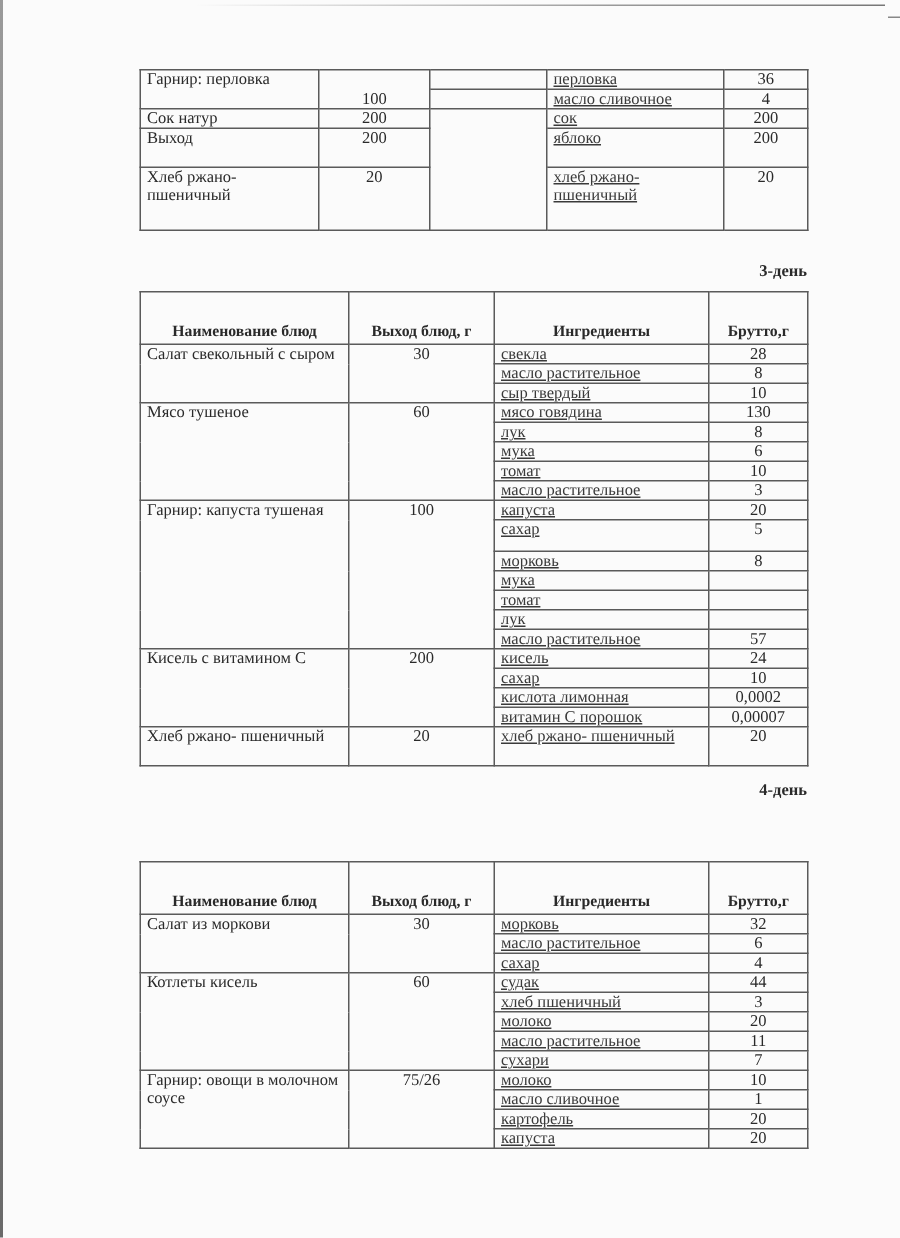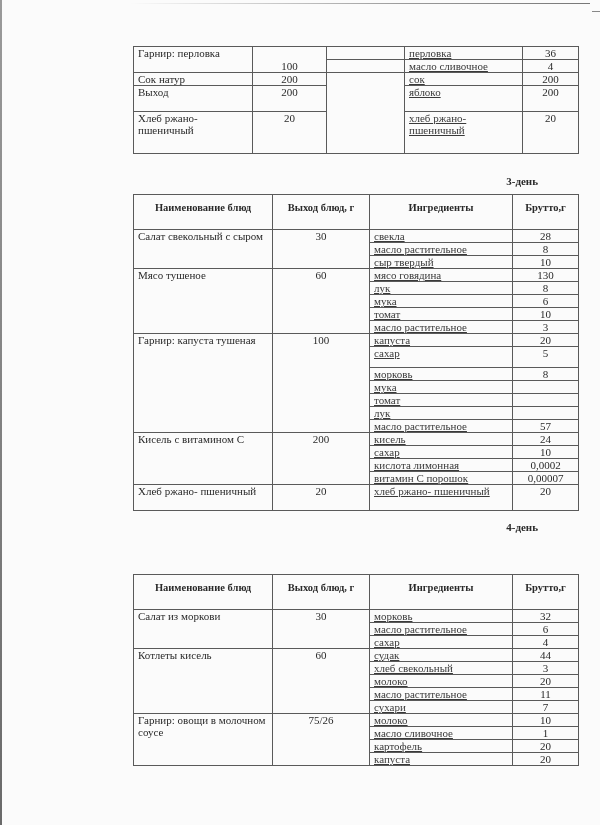--- a/index.html
+++ b/index.html
@@ -15,27 +15,27 @@
     }
     .scan-edge-top {
       position: absolute; left: 130px; top: 3px; width: 460px; height: 1px;
       background: linear-gradient(90deg, rgba(150,150,150,0), #9a9a9a 60%, #777);
     }
     .scan-edge-mark {
       position: absolute; left: 592px; top: 11px; width: 8px; height: 1px; background: #888;
     }
     table {
       position: absolute; border-collapse: collapse; table-layout: fixed;
-      font-size: 11px; line-height: 12px; margin-left: 40px;
+      font-size: 11px; line-height: 12px;
     }
     td, th {
       border: 1px solid #5a5a5a; padding: 0 4px; vertical-align: top;
       font-weight: normal; overflow: hidden; white-space: nowrap;
     }
-    th { font-weight: bold; text-align: center; font-size: 10.5px; padding-top: 7px; }
+    th { font-weight: bold; text-align: center; font-size: 10.5px; padding-top: 21px; }
     td.c { text-align: center; }
     td.wrap { white-space: normal; }
     .day-title {
       position: absolute; font-weight: bold; font-size: 11px; text-align: right;
       width: 445px;
     }
     
     #t1 { left: 93px; top: 46px; width: 445px; }
     
     #t3 { left: 93px; top: 194px; width: 445px; }
@@ -241,21 +241,21 @@
       <td class="c">4</td>
     </tr>
 
     <tr style="height:13px">
       <td rowspan="5">Котлеты кисель</td>
       <td rowspan="5" class="c">60</td>
       <td class="ing">судак</td>
       <td class="c">44</td>
     </tr>
     <tr style="height:13px">
-      <td class="ing">хлеб свекольный</td>
+      <td class="ing">хлеб пшеничный</td>
       <td class="c">3</td>
     </tr>
     <tr style="height:13px">
       <td class="ing">молоко</td>
       <td class="c">20</td>
     </tr>
     <tr style="height:13px">
       <td class="ing">масло растительное</td>
       <td class="c">11</td>
     </tr>

